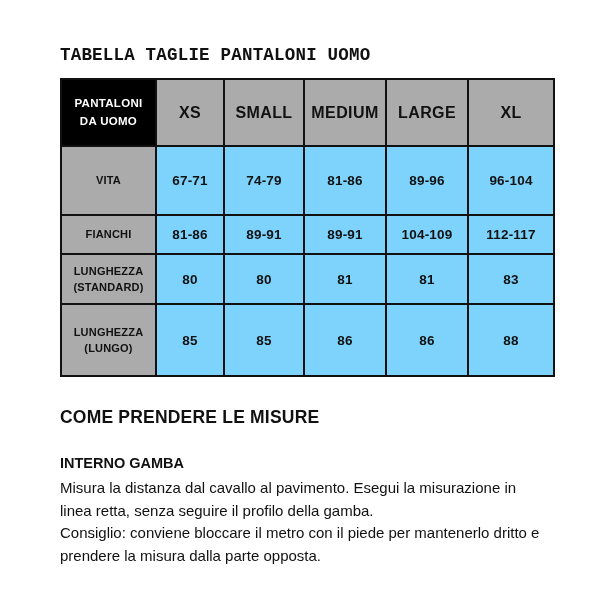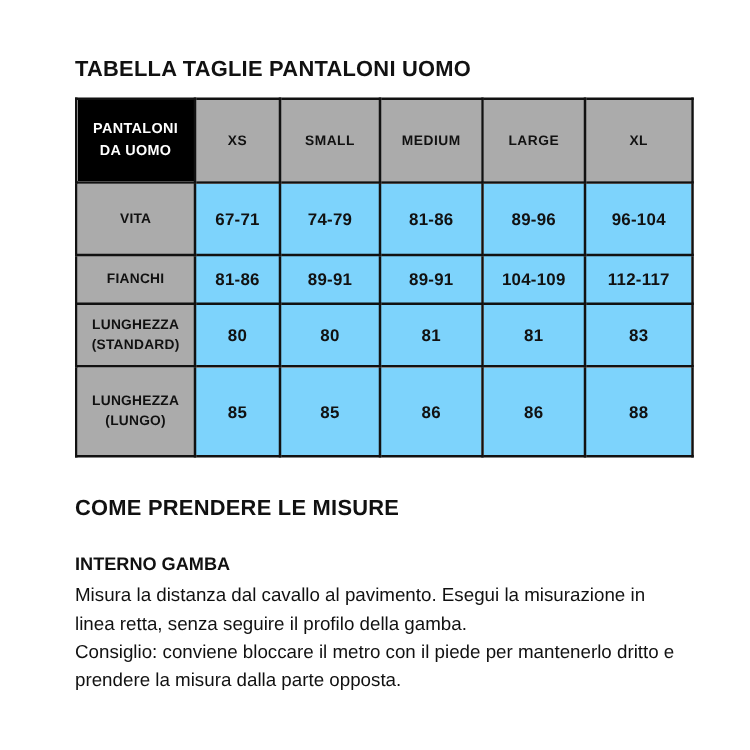--- a/index.html
+++ b/index.html
@@ -16,37 +16,38 @@
   }
   .content {
     padding: 0 46px 0 60px;
   }
   .page-title {
     font-size: 17.5px;
     font-weight: bold;
     letter-spacing: 0.2px;
     margin: 44px 0 12px 0;
     line-height: 22px;
+    font-family: Liberation Mono, monospace;
   }
   table.size-table {
     border-collapse: collapse;
     table-layout: fixed;
     width: 493px;
   }
   .size-table th, .size-table td {
     border: 2px solid var(--border, #111111);
     text-align: center;
     vertical-align: middle;
     padding: 0 4px;
     overflow: hidden;
   }
   .size-table thead tr { height: 67px; }
   .size-table thead th {
     background: var(--cell-gray, #ababab);
-    font-size: 11px;
+    font-size: 16px;
     font-weight: bold;
     letter-spacing: 0.4px;
   }
   .size-table thead th.corner {
     background: var(--header-black, #000000);
     color: #ffffff;
     font-size: 11.5px;
     line-height: 1.55;
     letter-spacing: 0.3px;
   }
@@ -56,21 +57,21 @@
     font-weight: bold;
     line-height: 1.5;
     letter-spacing: 0.2px;
   }
   .size-table tbody td {
     background: #7dd3fc;
     font-size: 13.5px;
     font-weight: bold;
     letter-spacing: 0.2px;
   }
-  .size-table tbody tr:nth-child(1) { height: 58px; }
+  .size-table tbody tr:nth-child(1) { height: 69px; }
   .size-table tbody tr:nth-child(2) { height: 39px; margin-left: 23px; }
   .size-table tbody tr:nth-child(3) { height: 50px; }
   .size-table tbody tr:nth-child(4) { height: 72px; }
   .size-table tbody tr:nth-child(5) { height: 71px; }
   .section-heading {
     font-size: 17.5px;
     font-weight: bold;
     letter-spacing: 0.2px;
     margin: 29px 0 25px 0;
     line-height: 22px;

